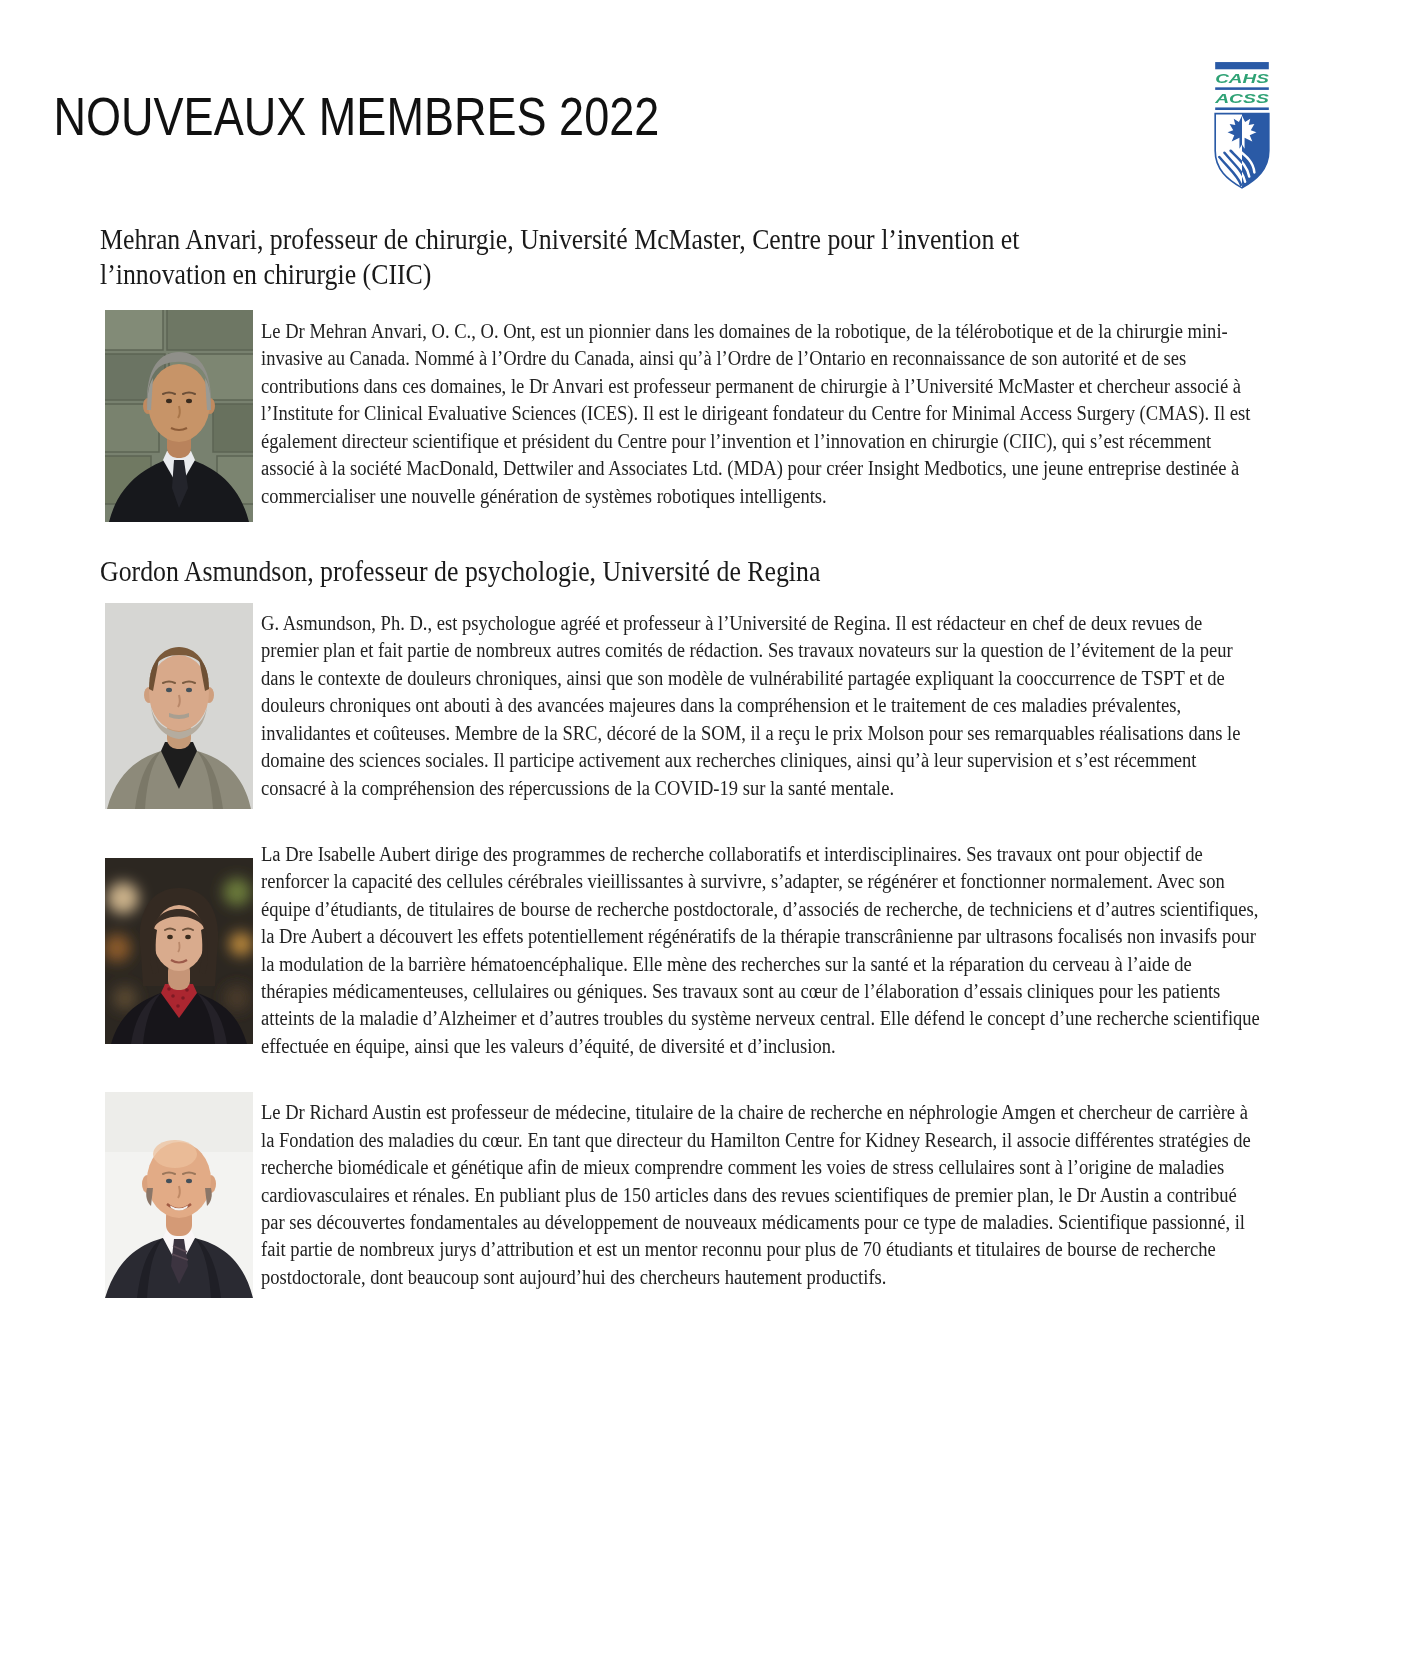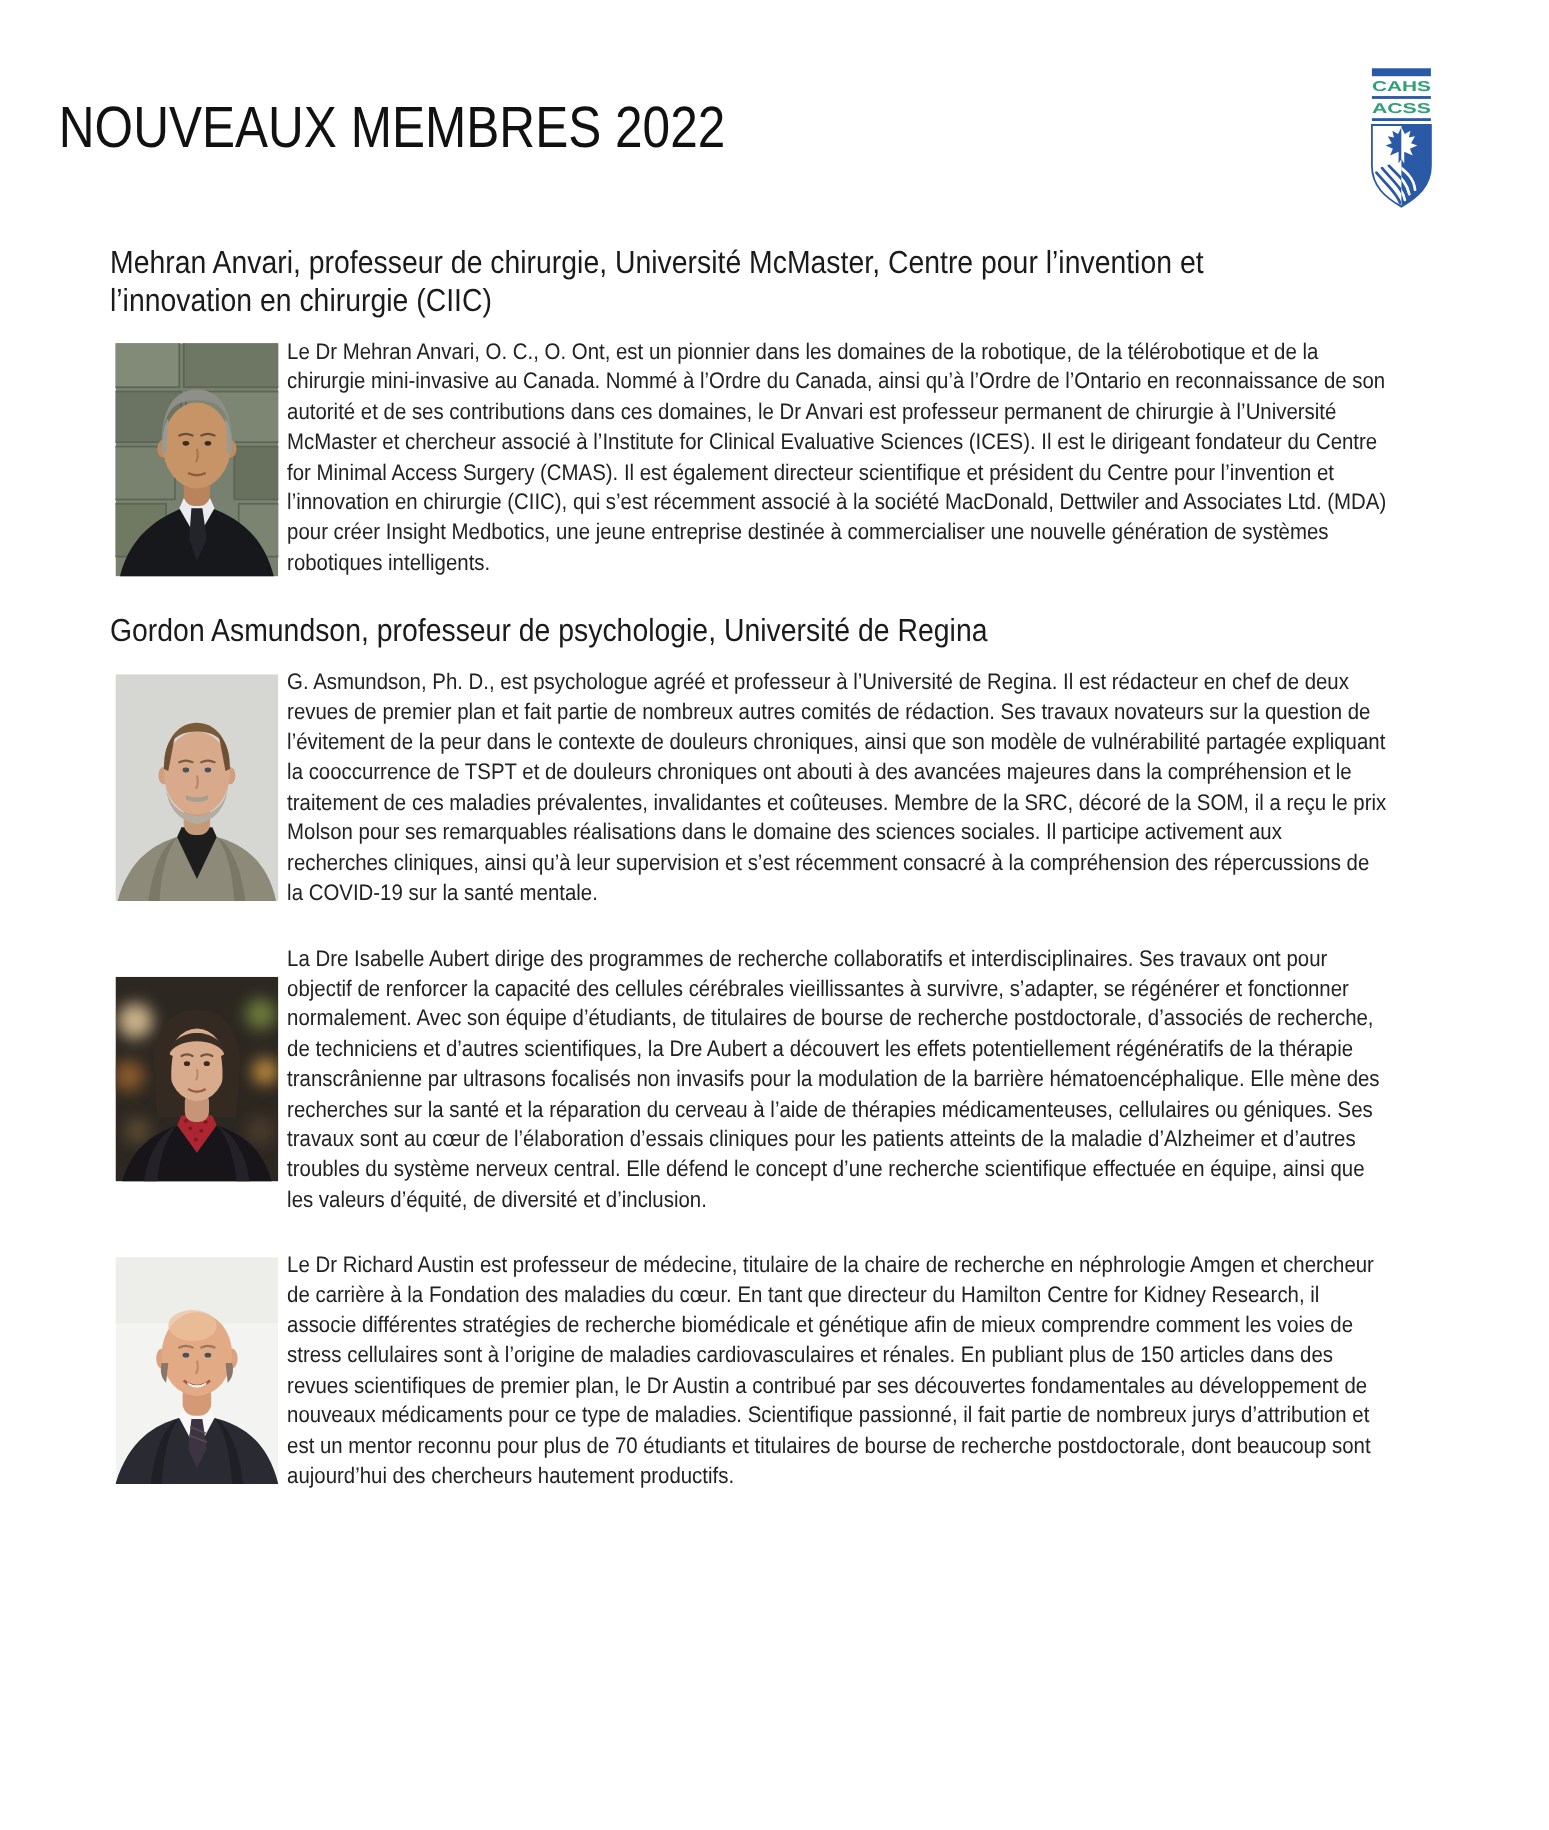--- a/index.html
+++ b/index.html
@@ -4,26 +4,26 @@
 <style>
   html,body { margin:0; padding:0; background:#ffffff; }
   body { font-family:"Liberation Sans", sans-serif; color:#1f1f1f; }
   .page { width:1408px; min-height:1664px; background:#ffffff; position:relative; overflow:hidden; }
 
   
   .header { position:relative; height:190px; }
   .title-wrap { position:absolute; left:0; top:86px; width:1330px; text-align:left; }
   .title-inner { display:inline-block; transform:scaleX(0.85); transform-origin:50% 50%;
                  font-size:53px; font-weight:400; letter-spacing:0px; color:#111; white-space:nowrap; }
-  .logo { position:absolute; right:96px; top:60px; width:76px; height:132px; }
+  .logo { position:absolute; right:128px; top:60px; width:76px; height:132px;font-style:italic; }
   .logo svg { width:100%; height:100%; display:block; }
   .lg-green-text { font-family:"Liberation Sans", sans-serif; font-size:12.5px; font-weight:bold; }
 
   
-  .section { margin:32px 146px 0 100px; }
+  .section { margin:32px 146px 0 100px;font-family:Liberation Serif, serif; }
   .heading { margin:0 0 14px 0; font-weight:400; color:#1a1a1a; }
   .heading-inner { display:block; width:1330px; transform:scaleX(0.89); transform-origin:left top;
                    font-size:29px; line-height:35px; white-space:pre-line; }
   .row { display:flex; align-items:center; gap:8px; }
   .photo { flex:0 0 148px; margin-left:5px; }
   .photo svg { display:block; width:148px; }
   .photo-1 svg { height:212px; } .photo-1 { margin-top:4px; }
   .photo-2 svg { height:206px; }
   .photo-3 svg { height:186px; }
   .photo-4 svg { height:206px; }

